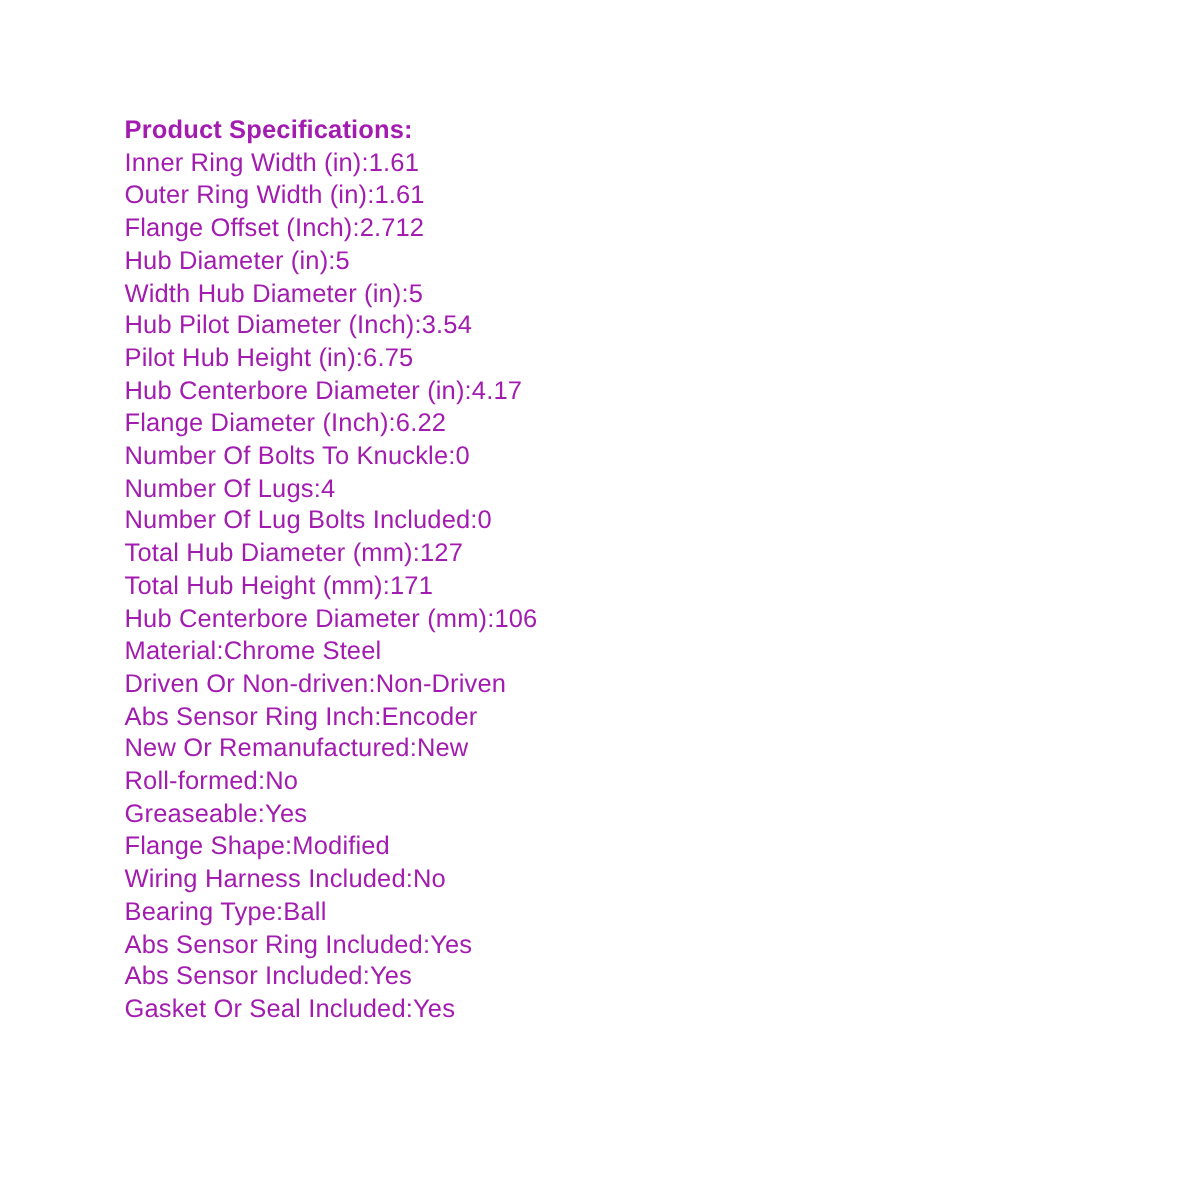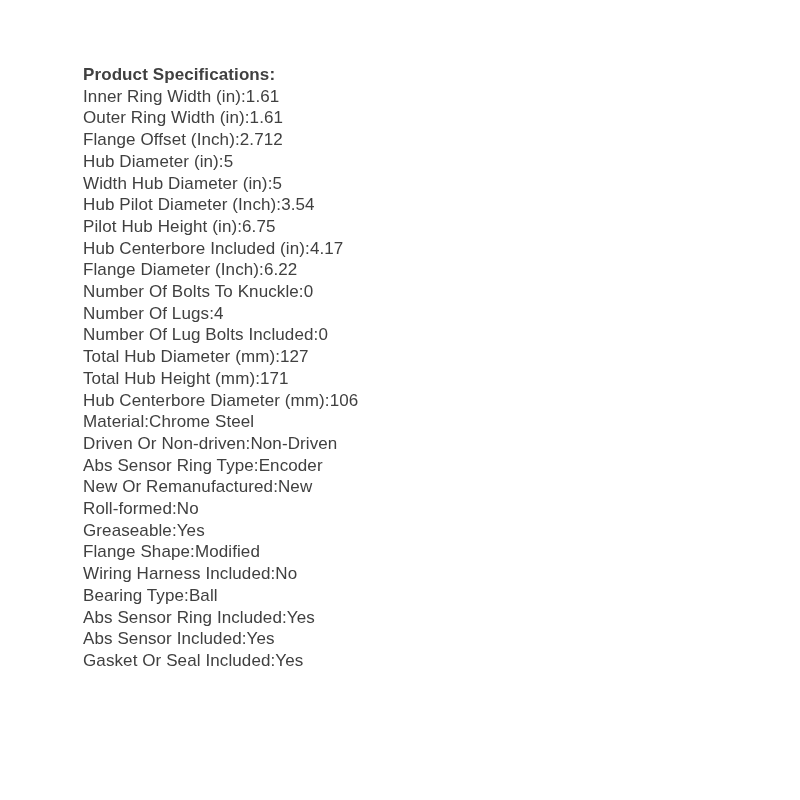--- a/index.html
+++ b/index.html
@@ -10,26 +10,26 @@
   .canvas {
     position: relative;
     width: 800px;
     height: 800px;
     background: #ffffff;
     overflow: hidden;
   }
   .spec-block {
     position: absolute;
     left: 83px;
-    top: 64px;
+    top: 76px;
     width: 560px;
     font-family: "Liberation Sans", "DejaVu Sans", sans-serif;
     font-size: 17px;
     line-height: 21.7px;
-    color: #404040;
+    color: #a21caf;
     letter-spacing: 0.1px;
   }
   .spec-title {
     font-weight: bold;
   }
   .spec-row {
     white-space: nowrap;
   }
   .spec-row span {
     display: inline;
@@ -41,31 +41,31 @@
 <div class="canvas">
   <div class="spec-block">
     <div class="spec-title">Product Specifications:</div>
     <div class="spec-row"><span>Inner Ring Width (in)</span><span>:</span><span>1.61</span></div>
     <div class="spec-row"><span>Outer Ring Width (in)</span><span>:</span><span>1.61</span></div>
     <div class="spec-row"><span>Flange Offset (Inch)</span><span>:</span><span>2.712</span></div>
     <div class="spec-row"><span>Hub Diameter (in)</span><span>:</span><span>5</span></div>
     <div class="spec-row"><span>Width Hub Diameter (in)</span><span>:</span><span>5</span></div>
     <div class="spec-row"><span>Hub Pilot Diameter (Inch)</span><span>:</span><span>3.54</span></div>
     <div class="spec-row"><span>Pilot Hub Height (in)</span><span>:</span><span>6.75</span></div>
-    <div class="spec-row"><span>Hub Centerbore Included (in)</span><span>:</span><span>4.17</span></div>
+    <div class="spec-row"><span>Hub Centerbore Diameter (in)</span><span>:</span><span>4.17</span></div>
     <div class="spec-row"><span>Flange Diameter (Inch)</span><span>:</span><span>6.22</span></div>
     <div class="spec-row"><span>Number Of Bolts To Knuckle</span><span>:</span><span>0</span></div>
     <div class="spec-row"><span>Number Of Lugs</span><span>:</span><span>4</span></div>
     <div class="spec-row"><span>Number Of Lug Bolts Included</span><span>:</span><span>0</span></div>
     <div class="spec-row"><span>Total Hub Diameter (mm)</span><span>:</span><span>127</span></div>
     <div class="spec-row"><span>Total Hub Height (mm)</span><span>:</span><span>171</span></div>
     <div class="spec-row"><span>Hub Centerbore Diameter (mm)</span><span>:</span><span>106</span></div>
     <div class="spec-row"><span>Material</span><span>:</span><span>Chrome Steel</span></div>
     <div class="spec-row"><span>Driven Or Non-driven</span><span>:</span><span>Non-Driven</span></div>
-    <div class="spec-row"><span>Abs Sensor Ring Type</span><span>:</span><span>Encoder</span></div>
+    <div class="spec-row"><span>Abs Sensor Ring Inch</span><span>:</span><span>Encoder</span></div>
     <div class="spec-row"><span>New Or Remanufactured</span><span>:</span><span>New</span></div>
     <div class="spec-row"><span>Roll-formed</span><span>:</span><span>No</span></div>
     <div class="spec-row"><span>Greaseable</span><span>:</span><span>Yes</span></div>
     <div class="spec-row"><span>Flange Shape</span><span>:</span><span>Modified</span></div>
     <div class="spec-row"><span>Wiring Harness Included</span><span>:</span><span>No</span></div>
     <div class="spec-row"><span>Bearing Type</span><span>:</span><span>Ball</span></div>
     <div class="spec-row"><span>Abs Sensor Ring Included</span><span>:</span><span>Yes</span></div>
     <div class="spec-row"><span>Abs Sensor Included</span><span>:</span><span>Yes</span></div>
     <div class="spec-row"><span>Gasket Or Seal Included</span><span>:</span><span>Yes</span></div>
   </div>

